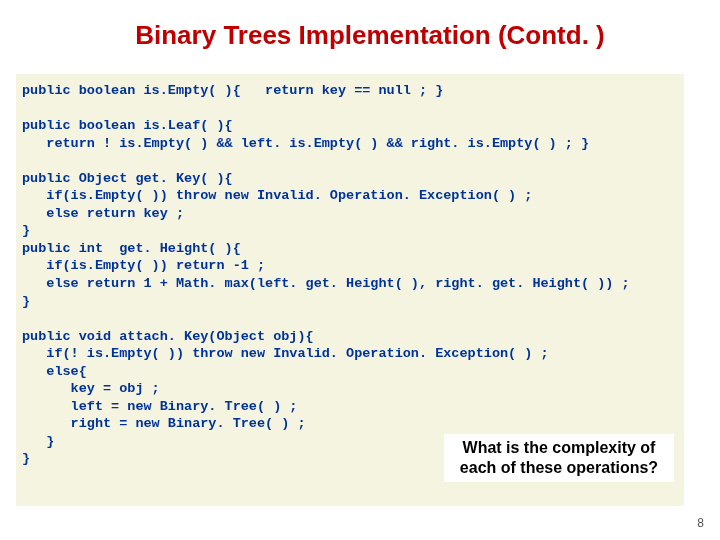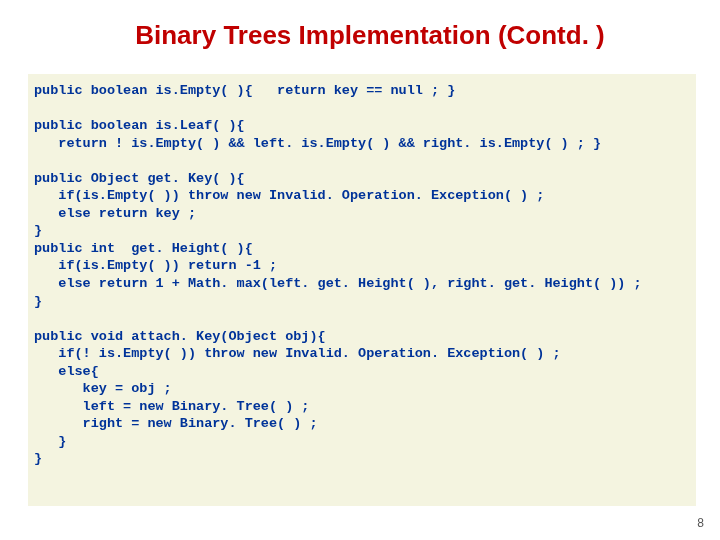--- a/index.html
+++ b/index.html
@@ -21,21 +21,21 @@
   .title {
     text-align: center;
     font-size: 26px;
     font-weight: bold;
     color: #c00000;
     padding-top: 20px;
     padding-bottom: 10px;
   }
   .code-block {
     position: absolute;
-    left: 28px;
+    left: 16px;
     top: 74px;
     width: 668px;
     height: 432px;
     background: #f4f4e0;
     box-sizing: border-box;
     padding: 8px 6px;
   }
   .code-block pre {
     margin: 0;
     font-family: "Courier New", Courier, monospace;
@@ -90,15 +90,16 @@
 public void attach. Key(Object obj){
    if(! is.Empty( )) throw new Invalid. Operation. Exception( ) ;
    else{
       key = obj ;
       left = new Binary. Tree( ) ;
       right = new Binary. Tree( ) ;
    }
 }</pre>
   </div>
 
+  <div class="comment-box">What is the complexity of each of these operations?</div>
 
   <div class="slide-number">8</div>
 </div>
 
 </body></html>

